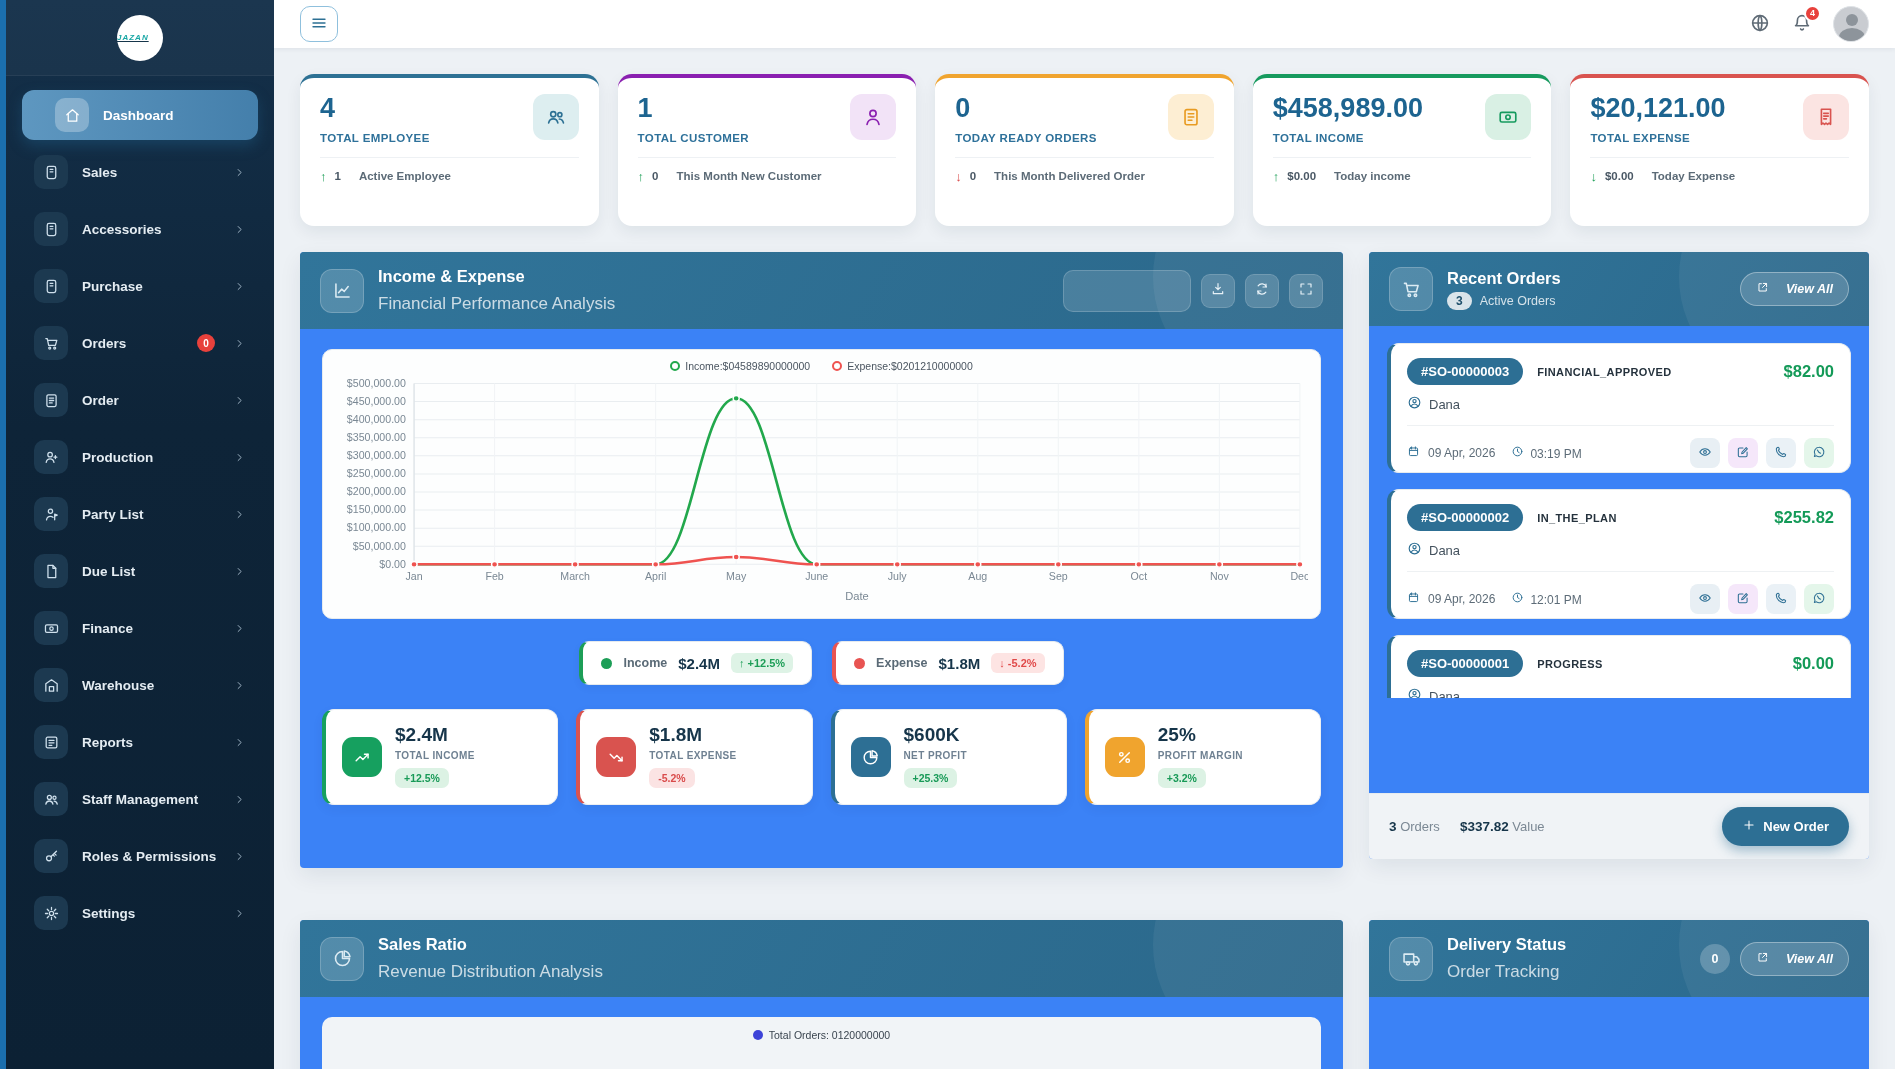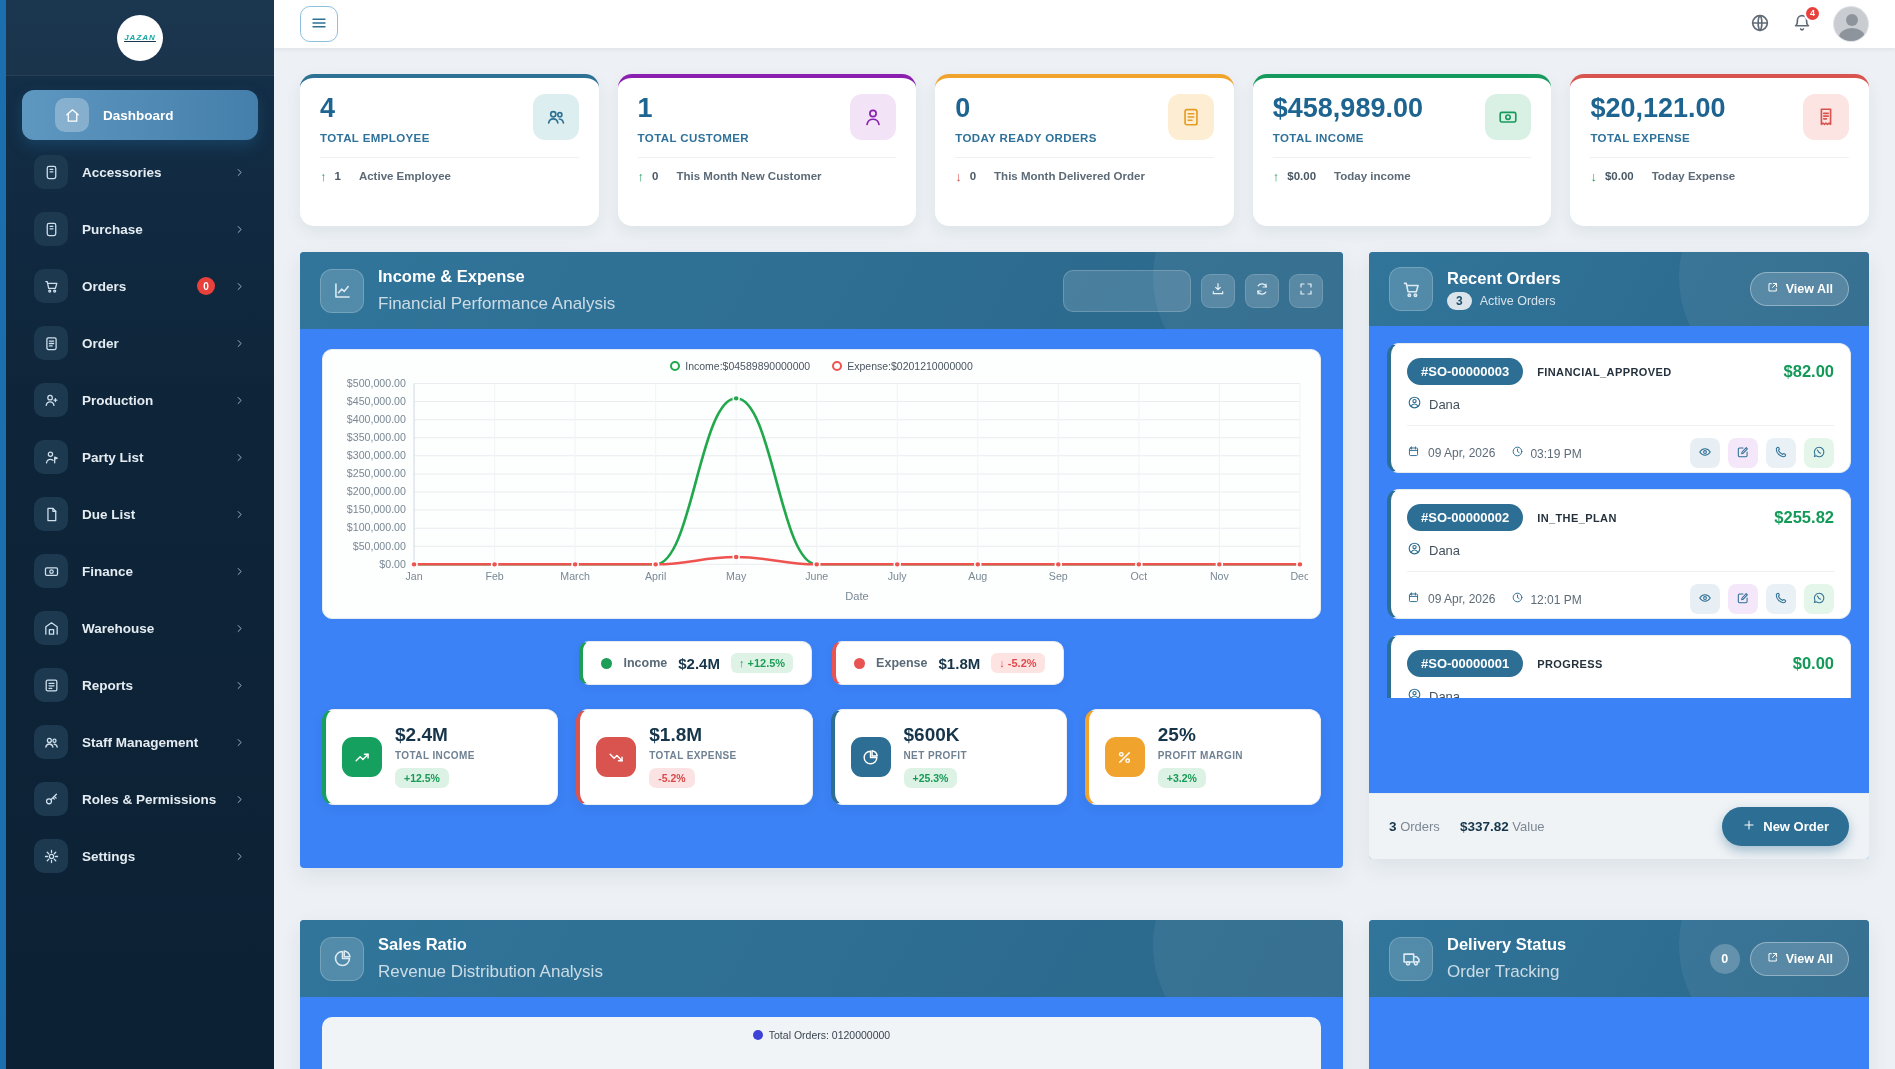--- a/index.html
+++ b/index.html
@@ -5,21 +5,21 @@
   * { margin:0; padding:0; box-sizing:border-box; }
   html,body { width:1895px; height:1069px; overflow:hidden; }
   body { font-family:"Liberation Sans","DejaVu Sans",sans-serif; background:#edf1f5; color:#16354a; }
   .app { display:flex; width:100%; height:100%; }
 
   
   .sidebar { width:274px; min-width:274px; height:100%; background:linear-gradient(180deg,#14304a 0%,#0e2438 40%,#0c2134 100%);
              border-left:6px solid #1b6fae; display:flex; flex-direction:column; }
   .logo-area { height:76px; display:flex; align-items:center; justify-content:center;
                background:rgba(255,255,255,0.03); border-bottom:1px solid rgba(255,255,255,0.06); }
-  .logo-circle { width:46px; height:46px; border-radius:50%; background:#ffffff; display:flex; align-items:center; justify-content:center;text-decoration:underline; }
+  .logo-circle { width:46px; height:46px; border-radius:50%; background:#ffffff; display:flex; align-items:center; justify-content:flex-start;text-decoration:underline; }
   .logo-circle span { font-size:8px; font-weight:bold; font-style:italic; color:#18a7a5; letter-spacing:1px; }
   nav { padding:14px 16px; display:flex; flex-direction:column; gap:7px; overflow:hidden; }
   .nav-item { display:flex; align-items:center; gap:14px; padding:8px 12px; border-radius:12px; cursor:pointer; position:relative; }
   .nav-item .nav-icon { width:34px; height:34px; min-width:34px; border-radius:10px; background:#1c3950; display:flex; align-items:center; justify-content:center; color:#cfe0ec; }
   .nav-item .nav-icon svg { width:17px; height:17px; }
   .nav-item .nav-label { font-size:13.5px; font-weight:700; color:#e4ecf2; flex:1; }
   .nav-item .nav-chev { color:#9fb4c4; display:flex; }
   .nav-item .nav-chev svg { width:13px; height:13px; }
   .nav-item.active { background:linear-gradient(90deg,#5e97c0,#447fab); box-shadow:0 6px 14px rgba(30,90,130,.45);padding-left:33px; }
   .nav-item.active .nav-icon { background:rgba(255,255,255,0.28); color:#ffffff; }
@@ -71,22 +71,22 @@
   .ph-title { color:#ffffff; font-size:16.5px; font-weight:bold; }
   .ph-sub { color:rgba(255,255,255,0.75); font-size:17px; margin-top:8px; }
   .ph-actions { margin-left:auto; display:flex; align-items:center; gap:10px; z-index:1; }
   .ph-btn { width:34px; height:34px; border-radius:9px; background:rgba(255,255,255,0.17); border:1px solid rgba(255,255,255,0.15);
             color:#e7f1f7; display:flex; align-items:center; justify-content:center; cursor:pointer; }
   .ph-btn svg { width:16px; height:16px; }
   .ph-select { height:42px; min-width:128px; border-radius:10px; background:rgba(255,255,255,0.14); border:1px solid rgba(255,255,255,0.18);
                display:flex; align-items:center; justify-content:space-between; padding:0 12px; gap:10px; cursor:pointer; }
   .ph-select .yr { color:rgba(255,255,255,0.6); font-weight:bold; font-size:13px; }
   .ph-select svg { width:14px; height:14px; color:#eaf2f7; }
-  .view-all-btn { display:flex; align-items:center; gap:7px; background:rgba(255,255,255,0.16); border:1px solid rgba(255,255,255,0.35);
-                  color:#fff; font-size:12.5px; font-weight:bold; border-radius:19px; padding:8px 15px; cursor:pointer; }
+  .view-all-btn { display:flex; align-items:center; gap:17px; background:rgba(255,255,255,0.16); border:1px solid rgba(255,255,255,0.35);
+                  color:#fff; font-size:12.5px; font-weight:bold; border-radius:19px; padding:8px 15px; cursor:pointer;font-style:italic; }
   .view-all-btn svg { width:13px; height:13px; }
 
   
   .chart-panel { height:616px; display:flex; flex-direction:column; }
   .chart-body { padding:20px 22px 0; }
   .chart-card { border:1px solid #e7ecef; border-radius:10px; background:#fdfefe; padding:10px 12px 4px; }
   .chart-legend { display:flex; justify-content:center; gap:22px; margin-bottom:2px; }
   .chart-legend .li { display:flex; align-items:center; gap:5px; font-size:10.5px; color:#4a5560; }
   .chart-legend .ring { width:10px; height:10px; border-radius:50%; border:2px solid; background:#fff; }
   .pill-row { display:flex; justify-content:center; gap:20px; margin-top:22px; }
@@ -160,20 +160,35 @@
     <nav id="nav">
   <div class="nav-item active">
     <span class="nav-icon">
             <svg class="icon " viewBox="0 0 24 24">
               <path d="M4 11l8-7 8 7"></path>
               <path d="M6 10v10h12V10"></path>
             </svg>
           </span>
     <span class="nav-label">Dashboard</span>
 
+  </div>
+  <div class="nav-item ">
+    <span class="nav-icon">
+            <svg class="icon " viewBox="0 0 24 24">
+              <rect x="6" y="3.5" width="12" height="17" rx="2.5"></rect>
+              <path d="M10 7.5h4M10 11h4"></path>
+            </svg>
+          </span>
+    <span class="nav-label">Sales</span>
+
+    <span class="nav-chev">
+            <svg class="icon " viewBox="0 0 24 24">
+              <path d="M9.5 6.5l5.5 5.5-5.5 5.5"></path>
+            </svg>
+          </span>
   </div>
   <div class="nav-item ">
     <span class="nav-icon">
             <svg class="icon " viewBox="0 0 24 24">
               <rect x="6" y="3.5" width="12" height="17" rx="2.5"></rect>
               <path d="M10 7.5h4M10 11h4"></path>
             </svg>
           </span>
     <span class="nav-label">Accessories</span>
 

